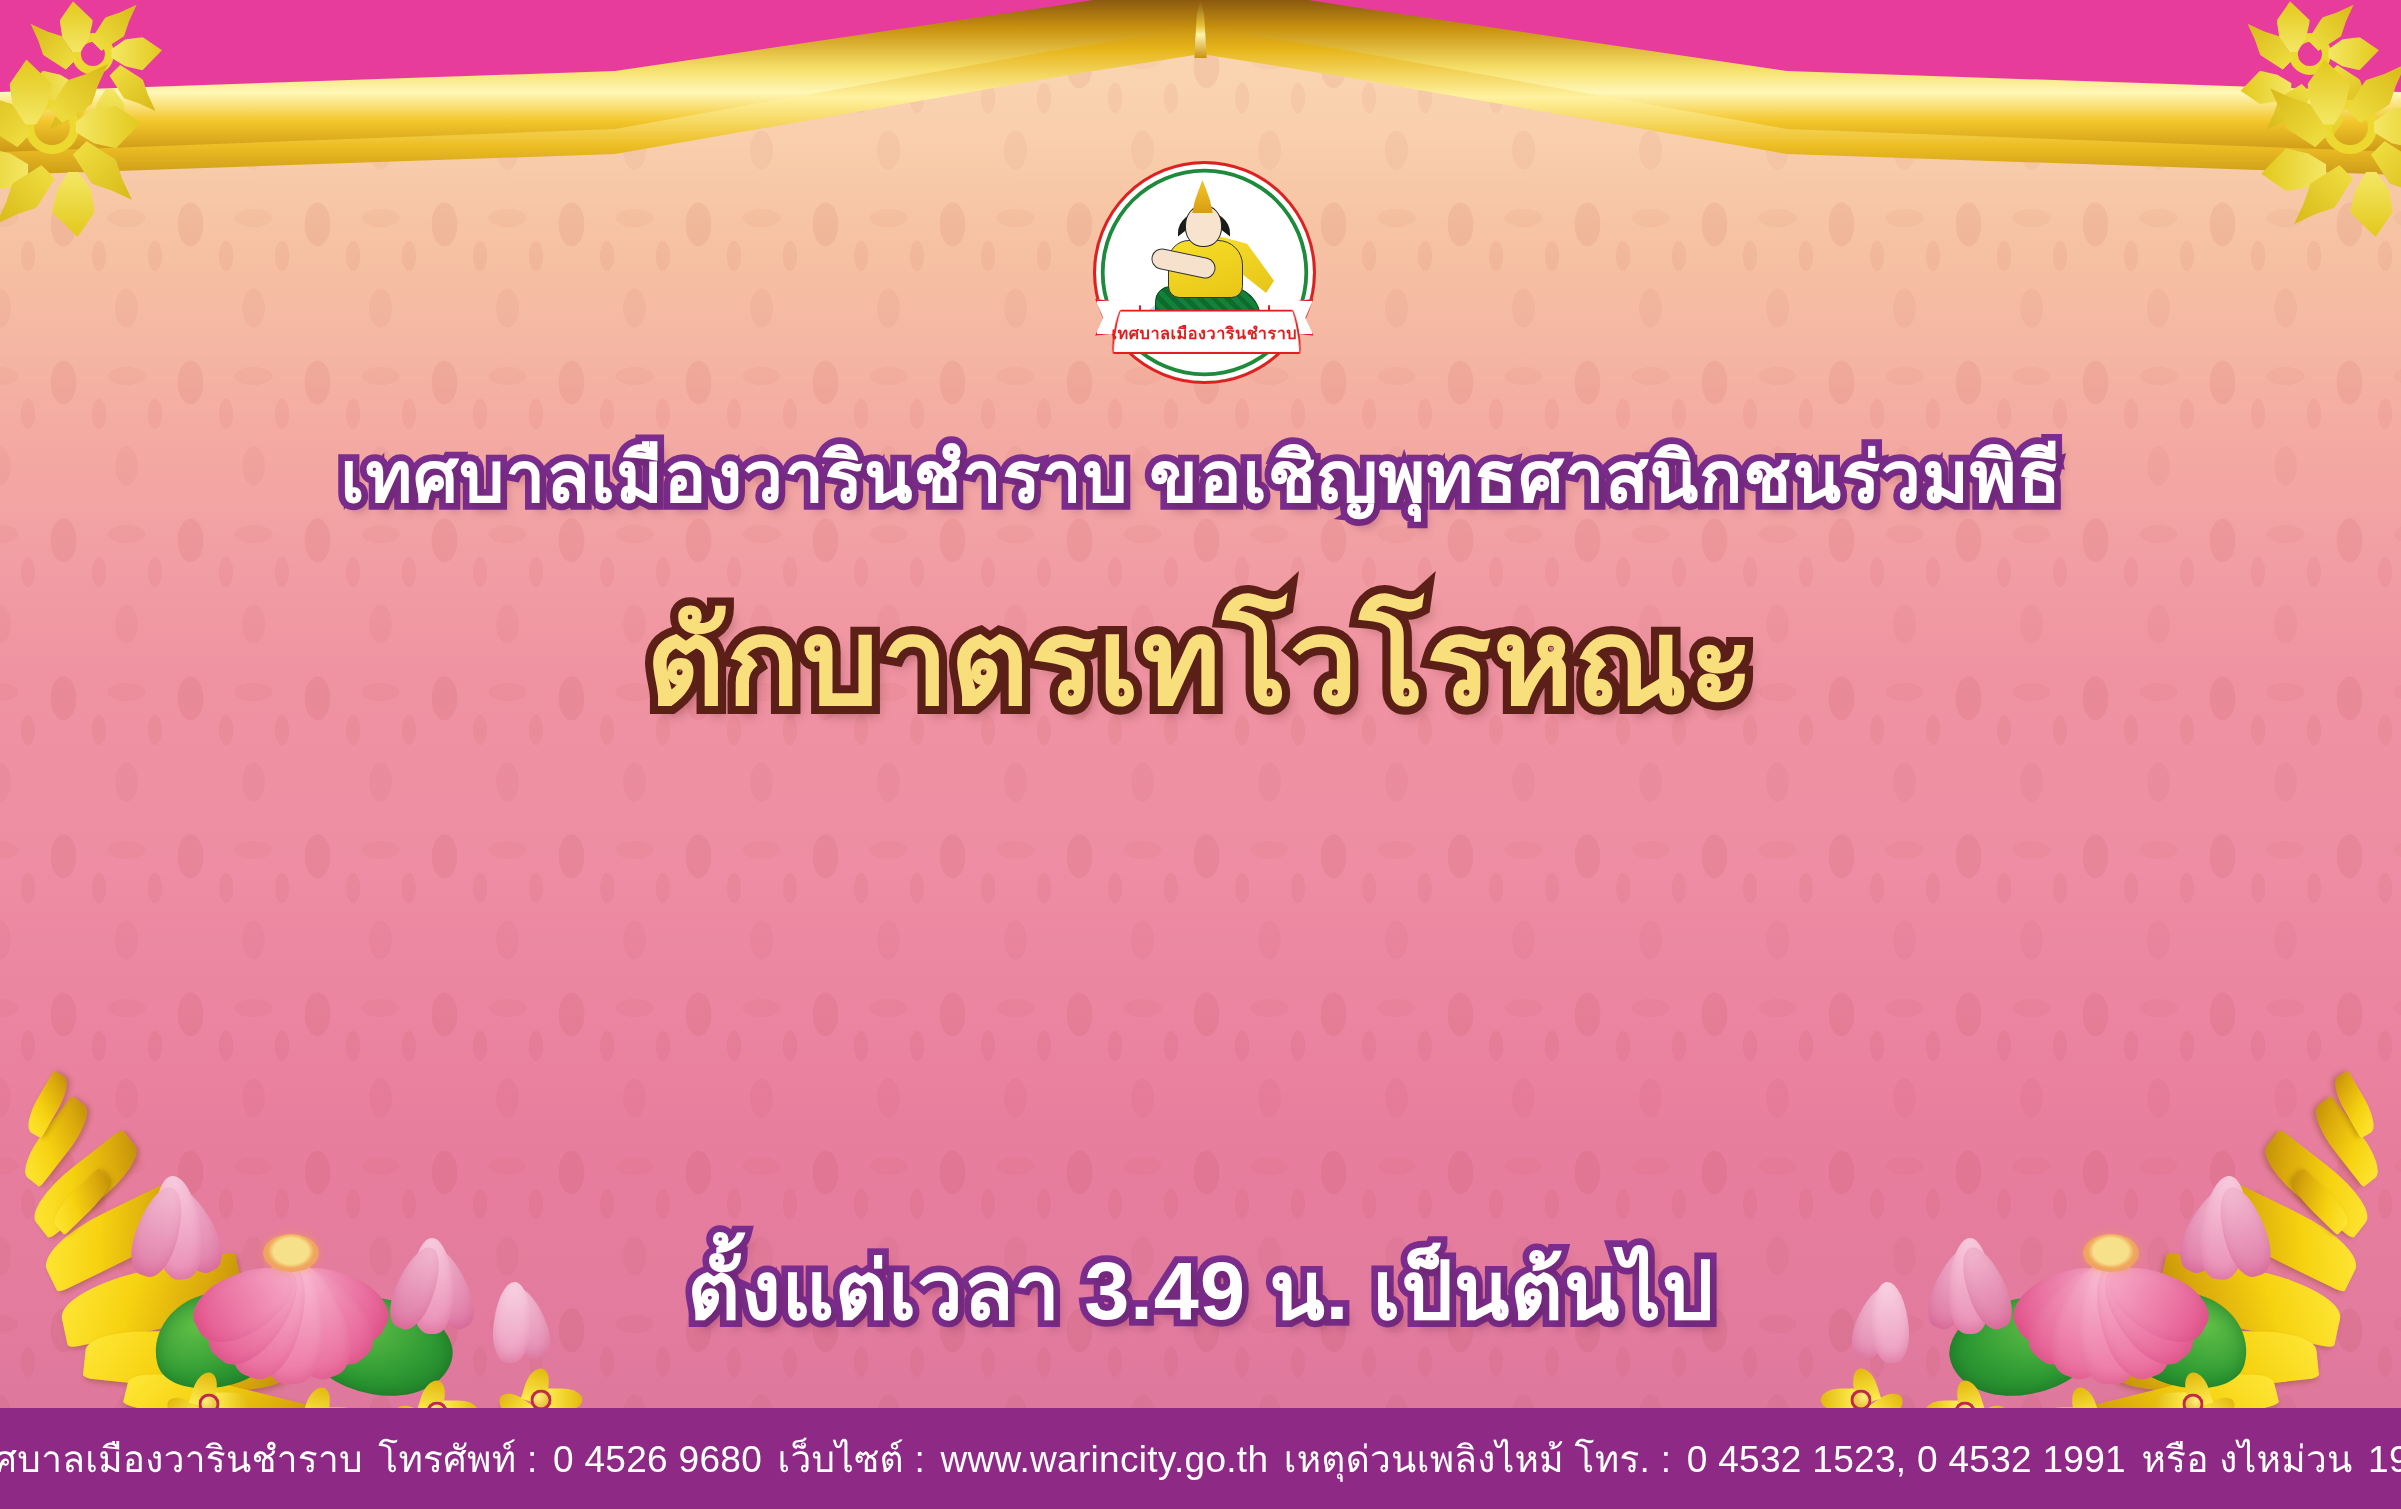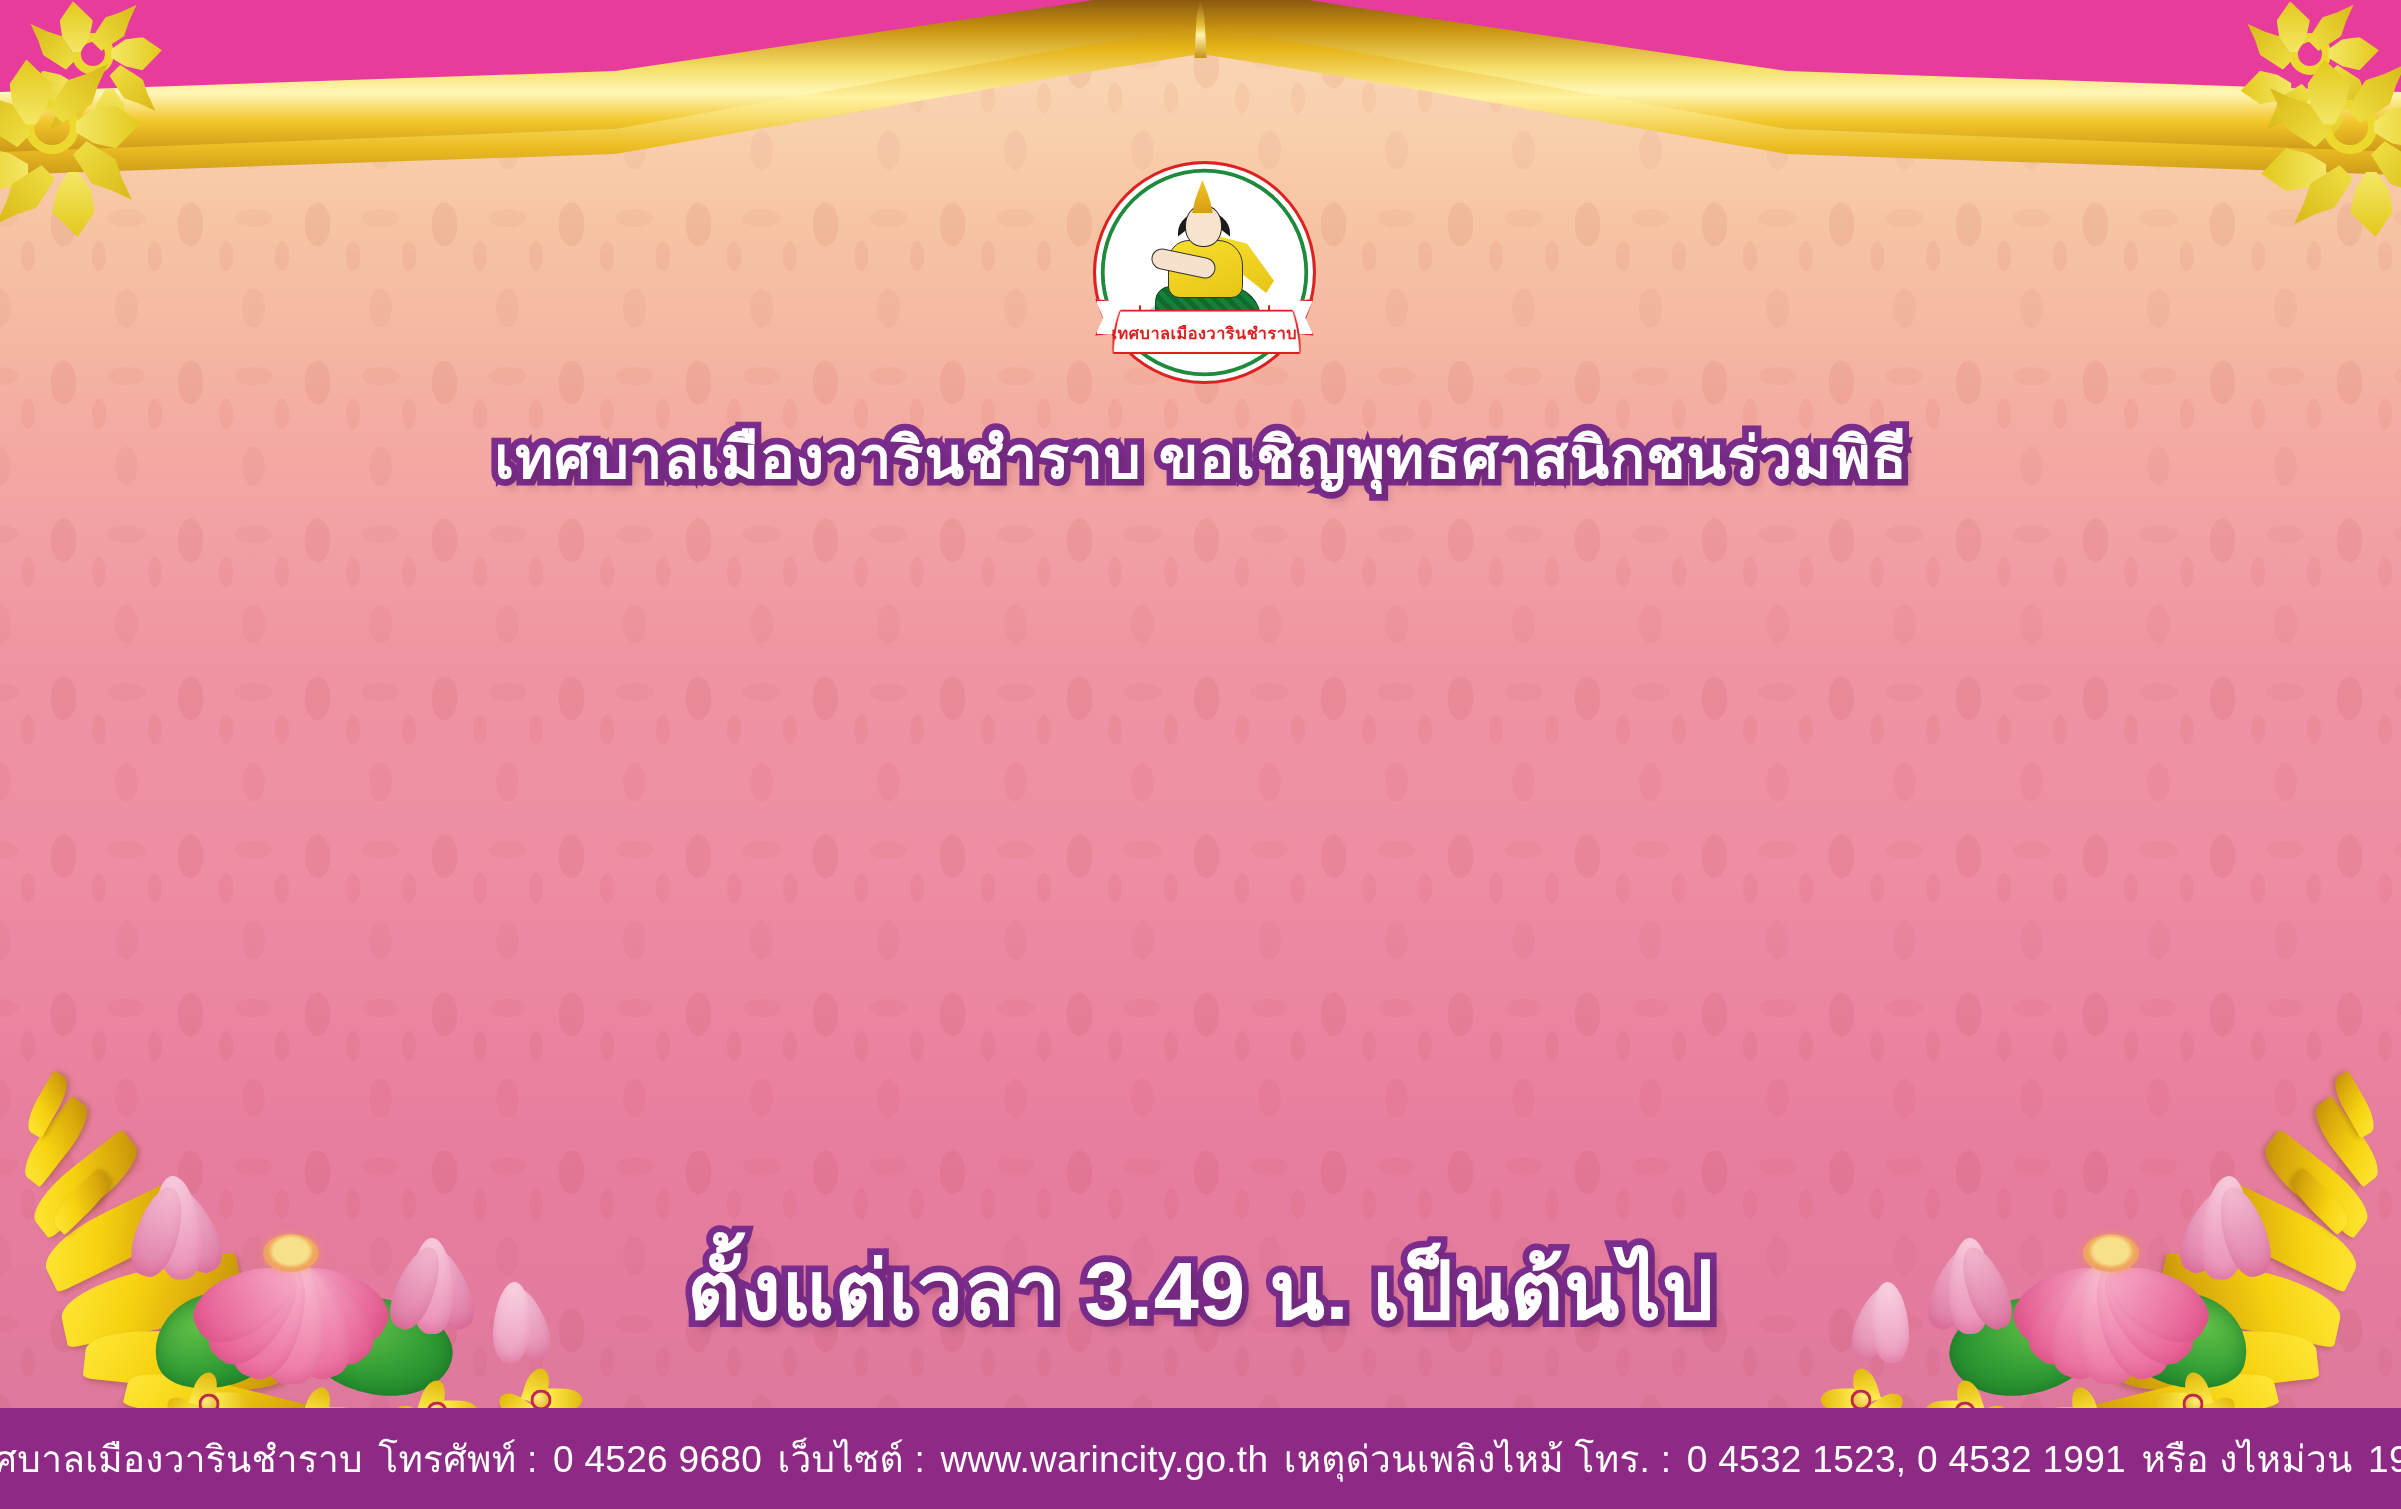--- a/index.html
+++ b/index.html
@@ -168,21 +168,21 @@
     paint-order:stroke fill;
     text-shadow:5.8px 7.7px 9.6px rgba(90,30,70,.35);
   }
   .l-gold{
     color:#F9DE7C;
     -webkit-text-stroke:16.3px #5C2018;
     paint-order:stroke fill;
     text-shadow:6.7px 8.6px 11.5px rgba(90,35,30,.38);
   }
 
-  #l1{top:411px;font-size:58px;letter-spacing:1px;}
+  #l1{top:420px;font-size:71px;letter-spacing:1px;}
   #l2{top:565px;font-size:121px;letter-spacing:1.9px;}
   #l3{top:730px;font-size:121px;letter-spacing:1.9px;}
   #l4{top:961px;font-size:81px;letter-spacing:1px;}
   #l5{top:1095px;font-size:81px;letter-spacing:1px;}
   #l6{top:1226px;font-size:81px;letter-spacing:1px;}
 
   
   .corner{position:absolute;bottom:54px;width:615px;height:403px;pointer-events:none;}
   .corner.left{left:-7.7px;}
   .corner.right{right:-7.7px;transform:scaleX(-1);}
@@ -308,20 +308,21 @@
     </div>
     <div class="ribbon">
       <div class="tailL"></div>
       <div class="tailR"></div>
       <div class="band"></div>
       <div class="rtext">เทศบาลเมืองวารินชำราบ</div>
     </div>
   </div>
 
   <div class="line l-white" id="l1">เทศบาลเมืองวารินชำราบ ขอเชิญพุทธศาสนิกชนร่วมพิธี</div>
+  <div class="line l-gold" id="l2">ตักบาตรเทโวโรหณะ</div>
   <div class="line l-white" id="l6">ตั้งแต่เวลา 3.49 น. เป็นต้นไป</div>
 
   <div class="corner left">
     <div class="kranok">
       <div class="curl" style="left:21px;bottom:240px;width:125px;height:42px;transform:rotate(-38deg);"></div>
       <div class="curl" style="left:7.7px;bottom:288px;width:92px;height:31px;transform:rotate(-52deg);"></div>
       <div class="curl" style="left:37px;bottom:183px;width:154px;height:52px;transform:rotate(-26deg);"></div>
       <div class="curl" style="left:58px;bottom:115px;width:183px;height:60px;transform:rotate(-12deg);"></div>
       <div class="curl" style="left:83px;bottom:56px;width:206px;height:56px;transform:rotate(6deg);"></div>
       <div class="curl" style="left:13.4px;bottom:329px;width:65px;height:23px;transform:rotate(-60deg);"></div>

